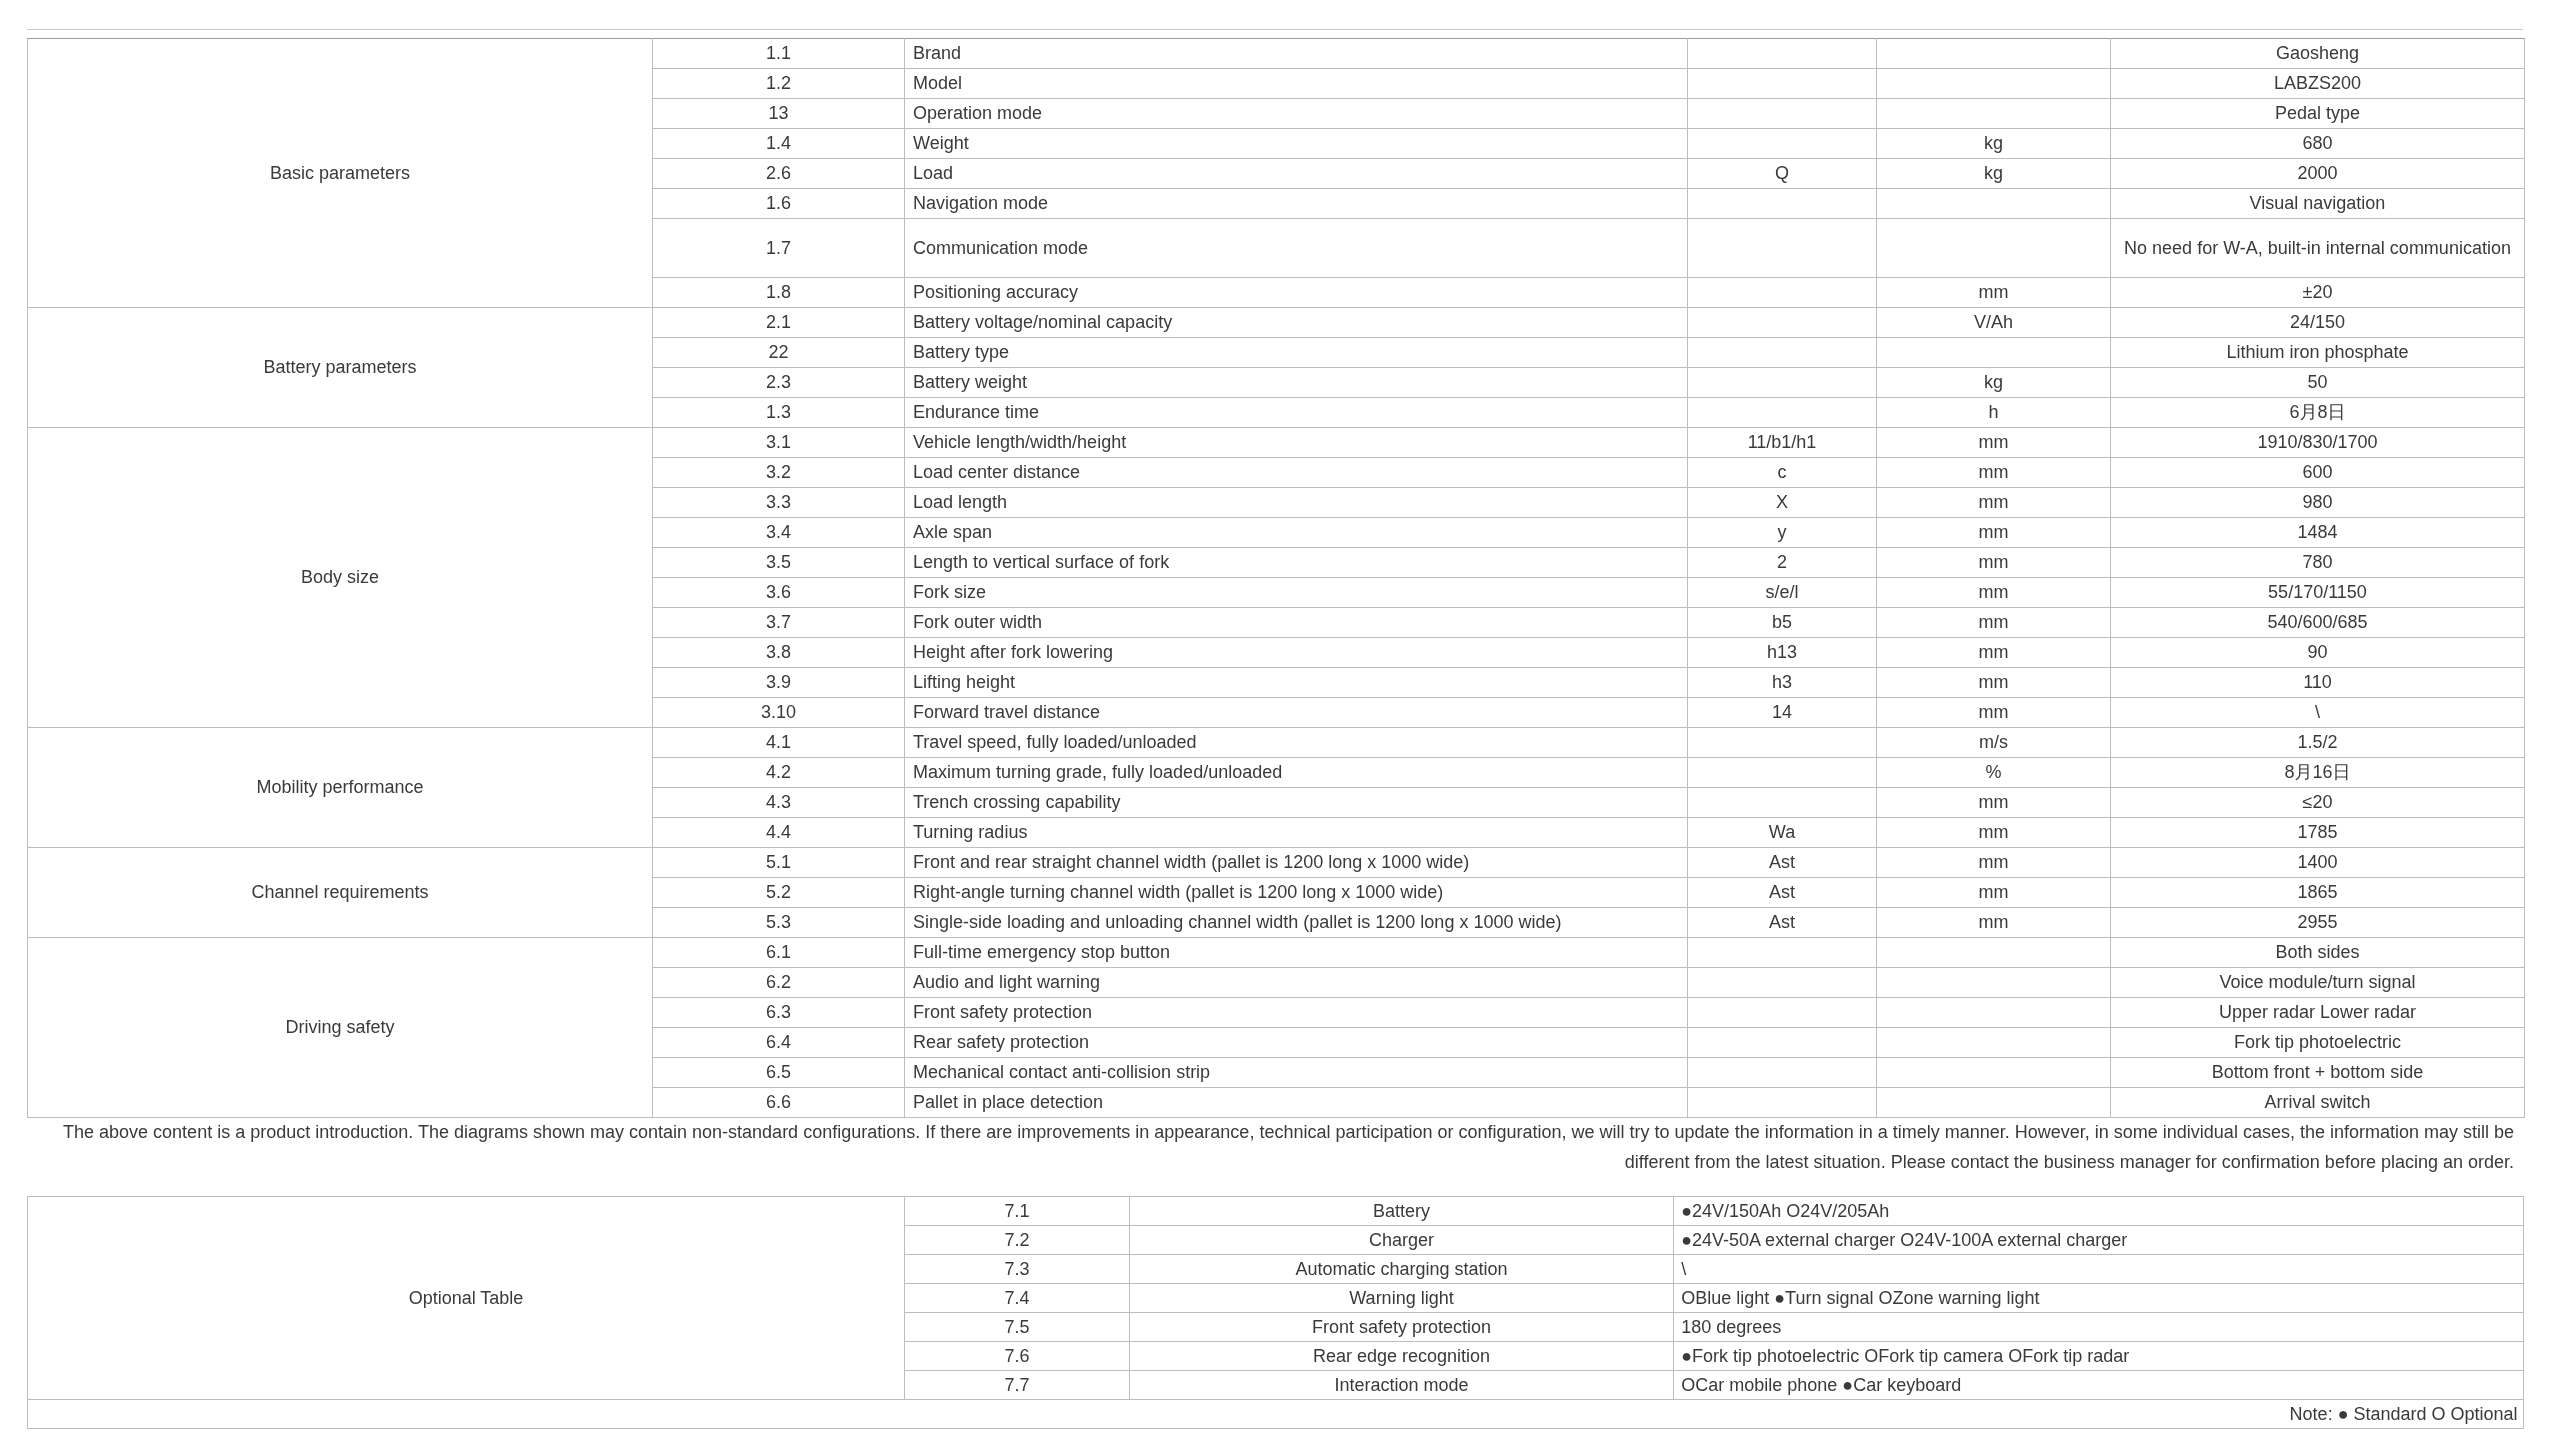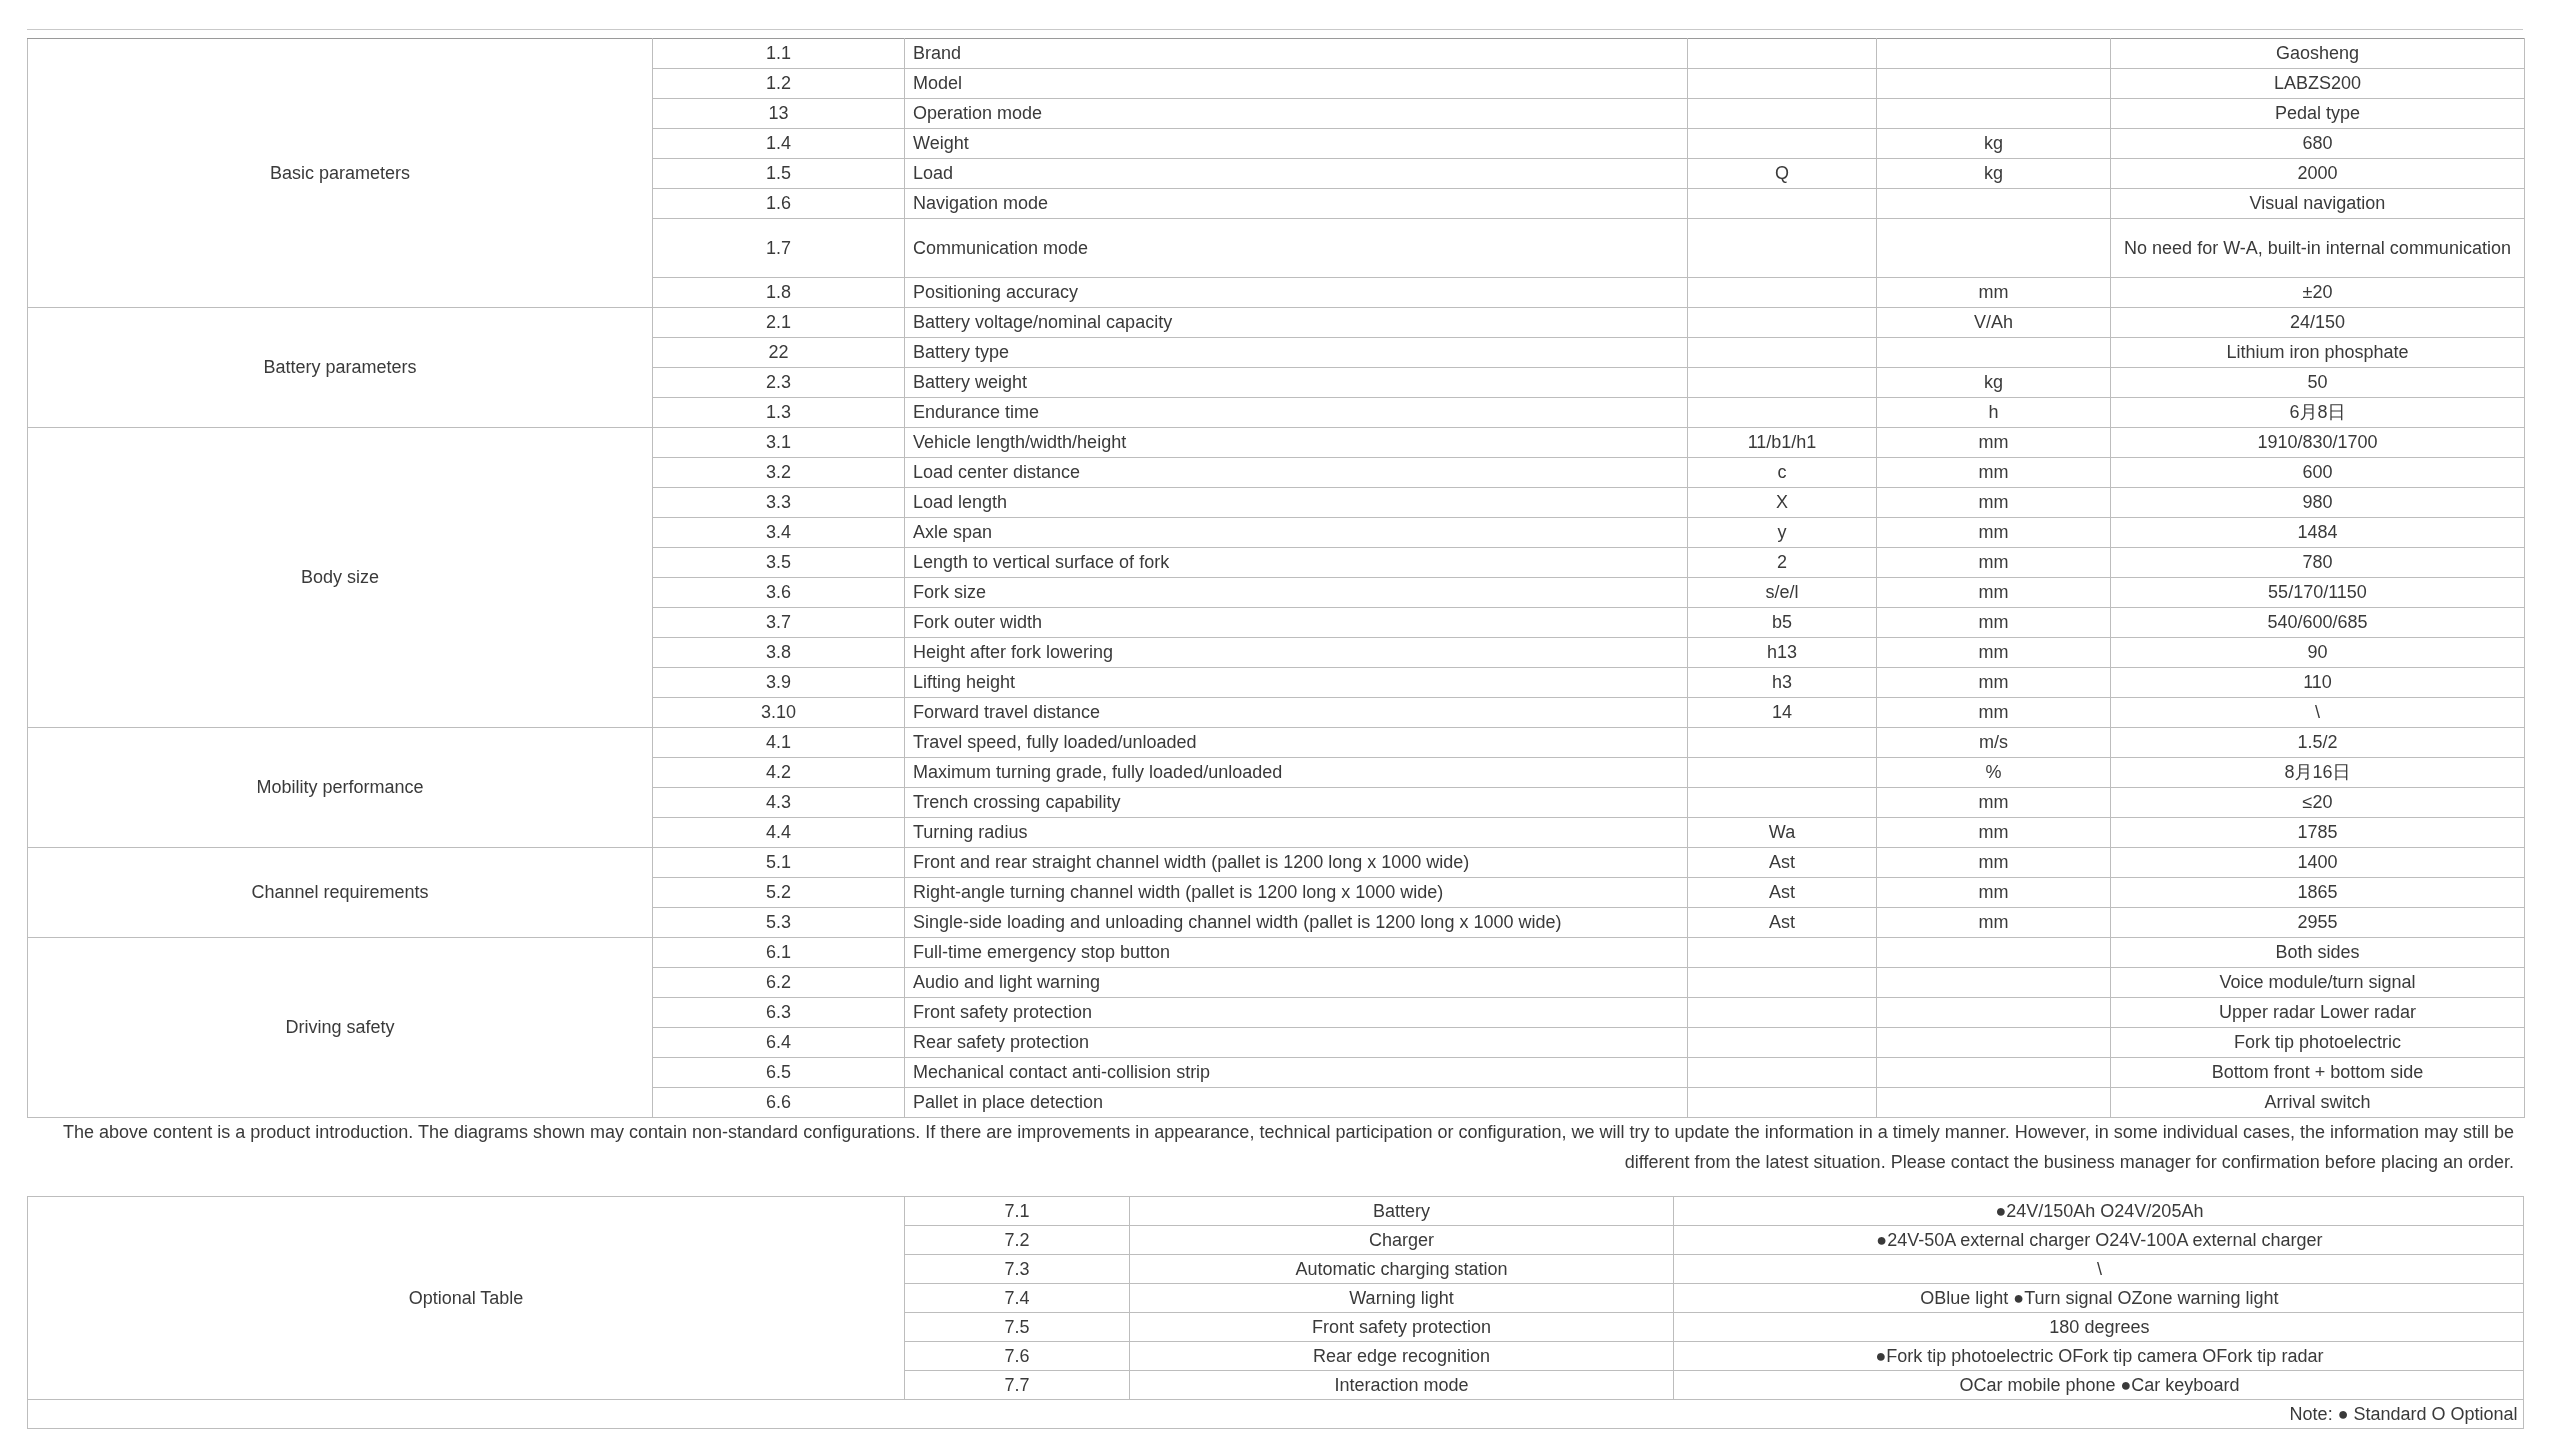--- a/index.html
+++ b/index.html
@@ -32,21 +32,21 @@
     vertical-align:middle;
     padding:0 5.4px;
     overflow:hidden;
     font-weight:400;
   }
   #main-table td { height:29px; }
   #main-table tr.tall td { height:58px;margin-left:48px; }
   #main-table tr.section-first td { border-top:0.9px solid #9a9a9a; }
   td.name { text-align:left; padding-left:8px; }
   #optional-table td { height:28px; }
-  #optional-table td.value { text-align:center; padding-left:7.2px;margin-left:31px; }
+  #optional-table td.value { text-align:left; padding-left:7.2px;margin-left:31px; }
   td.note { text-align:right; }
   .disclaimer {
     position:absolute; left:36px; top:1117px; width:2478px;
     margin:0;
     text-align:right;
     font-size:18px;
     line-height:30px;
     color:#3a3a3a;
   }
 </style>
@@ -90,21 +90,21 @@
           <td class="value">Pedal type</td>
         </tr>
         <tr>
           <td class="num">1.4</td>
           <td class="name">Weight</td>
           <td class="symbol"></td>
           <td class="unit">kg</td>
           <td class="value">680</td>
         </tr>
         <tr>
-          <td class="num">1.5</td>
+          <td class="num">2.6</td>
           <td class="name">Load</td>
           <td class="symbol">Q</td>
           <td class="unit">kg</td>
           <td class="value">2000</td>
         </tr>
         <tr>
           <td class="num">1.6</td>
           <td class="name">Navigation mode</td>
           <td class="symbol"></td>
           <td class="unit"></td>

